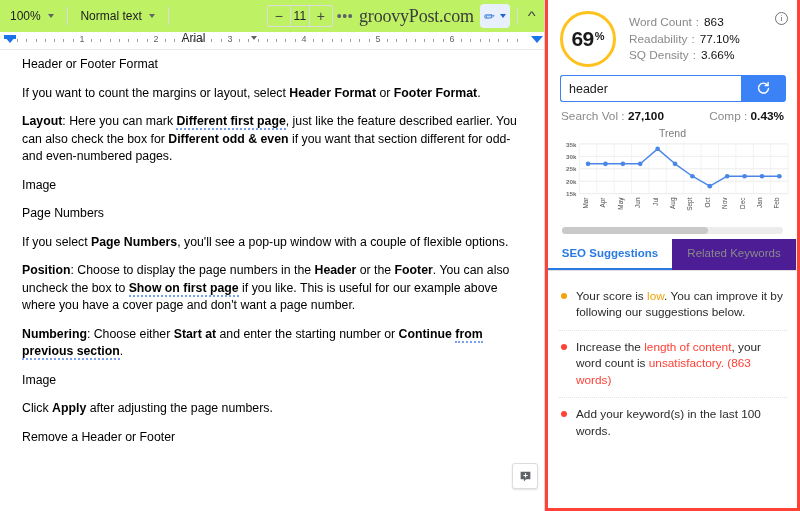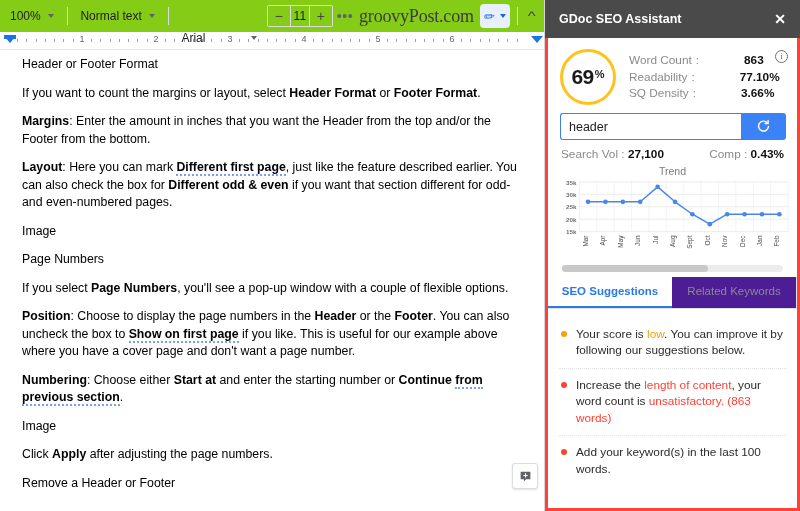--- a/index.html
+++ b/index.html
@@ -9,21 +9,21 @@
     font-family: "Liberation Sans", sans-serif;
     background: #fff;
   }
   #app { position: relative; width: 800px; height: 511px; display: flex; }
 
   
   .docs { position: relative; width: 545px; height: 511px; background: #fff;
           border-right: 1px solid #d6d6d6; overflow: hidden; }
 
   .toolbar { height: 32px; display: flex; align-items: center;
-             padding: 0 4px; background: #84cc16; position: relative; z-index: 5; }
+             padding: 0 4px; background: #bef264; position: relative; z-index: 5; }
   .tb-sep { width: 1px; height: 18px; background: #dadce0; margin: 0 7px; }
   .tb-item { display: flex; align-items: center; height: 24px; padding: 0 6px;
              font-size: 12px; color: #202124; border-radius: 3px; cursor: pointer;
              white-space: nowrap; }
   .caret { width: 0; height: 0; border-left: 3.5px solid transparent;
            border-right: 3.5px solid transparent; border-top: 4px solid #5f6368;
            margin-left: 7px; }
   .zoombox { width: 58px; justify-content: space-between; }
   .stylebox { width: 92px; justify-content: space-between; text-align: center; }
   .fontbox { width: 122px; justify-content: space-between; margin-top: 44px; }
@@ -94,21 +94,21 @@
   .score-ring { width: 56px; height: 56px; border-radius: 50%;
                 border: 3.5px solid #ffc21c; display: flex; align-items: center;
                 justify-content: center; flex: 0 0 56px; }
   .score-num { font-size: 21px; font-weight: bold; color: #1a1a1a; letter-spacing: -0.5px; }
   .score-pct { font-size: 11px; font-weight: bold; color: #1a1a1a;
                vertical-align: super; margin-left: 1px; }
   .stats { margin-left: 13px; padding-top: 3px; }
   .stat { display: flex; font-size: 11.8px; line-height: 16.5px; white-space: nowrap; }
   .stat-k { color: #8a8a8a; }
   .stat-c { color: #8a8a8a; margin: 0 5px 0 4px; }
-  .stat-v { color: #111; font-weight: bold; margin-left: 40px; }
+  .stat-v { color: #111; font-weight: normal; }
   .info-icon { position: absolute; right: 9px; top: 12px; width: 13px; height: 13px;
                border: 1.2px solid #707070; border-radius: 50%; color: #707070;
                font-size: 9px; line-height: 11px; text-align: center;
                font-family: "Liberation Serif", serif; cursor: pointer; }
 
   .search-row { padding: 2px 11px 0 12px; display: flex; }
   .search-input { flex: 1; height: 27px; border: 1.4px solid #3b7ff5;
                   border-right: none; border-radius: 3px 0 0 3px; padding: 0 8px;
                   font-size: 12.5px; color: #202124; outline: none;
                   font-family: "Liberation Sans", sans-serif; }
@@ -245,21 +245,20 @@
           <div class="ind" style="left: -4px;"></div>
           <div class="ind-stem" style="left: -4px;"></div>
           <div class="ind" style="left: 523px;"></div>
         </div>
     </div>
 
     <div class="page">
       <div id="doc-body">
           <div class="para"><span>Header or Footer Format</span></div>
           <div class="para"><span>If you want to count the margins or layout, select </span><b>Header Format</b><span> or </span><b>Footer Format</b><span>.</span></div>
-          <div class="para"><b>Margins</b><span>: Enter the amount in inches that you want the Header from the top and/or the Footer from the bottom.</span></div>
           <div class="para"><b>Layout</b><span>: Here you can mark </span><b class="sq">Different first page</b><span>, just like the feature described earlier. You can also check the box for </span><b>Different odd &amp; even</b><span> if you want that section different for odd- and even-numbered pages.</span></div>
           <div class="para"><span>Image</span></div>
           <div class="para"><span>Page Numbers</span></div>
           <div class="para"><span>If you select </span><b>Page Numbers</b><span>, you'll see a pop-up window with a couple of flexible options.</span></div>
           <div class="para"><b>Position</b><span>: Choose to display the page numbers in the </span><b>Header</b><span> or the </span><b>Footer</b><span>. You can also uncheck the box to </span><b class="sq">Show on first page</b><span> if you like. This is useful for our example above where you have a cover page and don't want a page number.</span></div>
           <div class="para"><b>Numbering</b><span>: Choose either </span><b>Start at</b><span> and enter the starting number or </span><b>Continue </b><b class="sq">from previous section</b><span>.</span></div>
           <div class="para"><span>Image</span></div>
           <div class="para"><span>Click </span><b>Apply</b><span> after adjusting the page numbers.</span></div>
           <div class="para"><span>Remove a Header or Footer</span></div>
         </div>
@@ -268,24 +267,20 @@
     <div class="comment-btn">
       <svg width="13" height="13" viewBox="0 0 24 24">
         <path d="M3 3h18v14H13l-4 4v-4H3z" fill="#5f6368"></path>
         <path d="M11 6h2v3h3v2h-3v3h-2v-3H8V9h3z" fill="#fff"></path>
       </svg>
     </div>
   </div>
 
   <div class="panel">
 
-    <div class="panel-header">
-      <span class="panel-title">GDoc SEO Assistant</span>
-      <span class="panel-close">✕</span>
-    </div>
 
     <div class="panel-body">
 
       <div class="score-row">
         <div class="score-ring">
           <span><span class="score-num">69</span><span class="score-pct">%</span></span>
         </div>
         <div class="stats" id="stats-list">
             <div class="stat">
               <span class="stat-k">Word Count</span>

